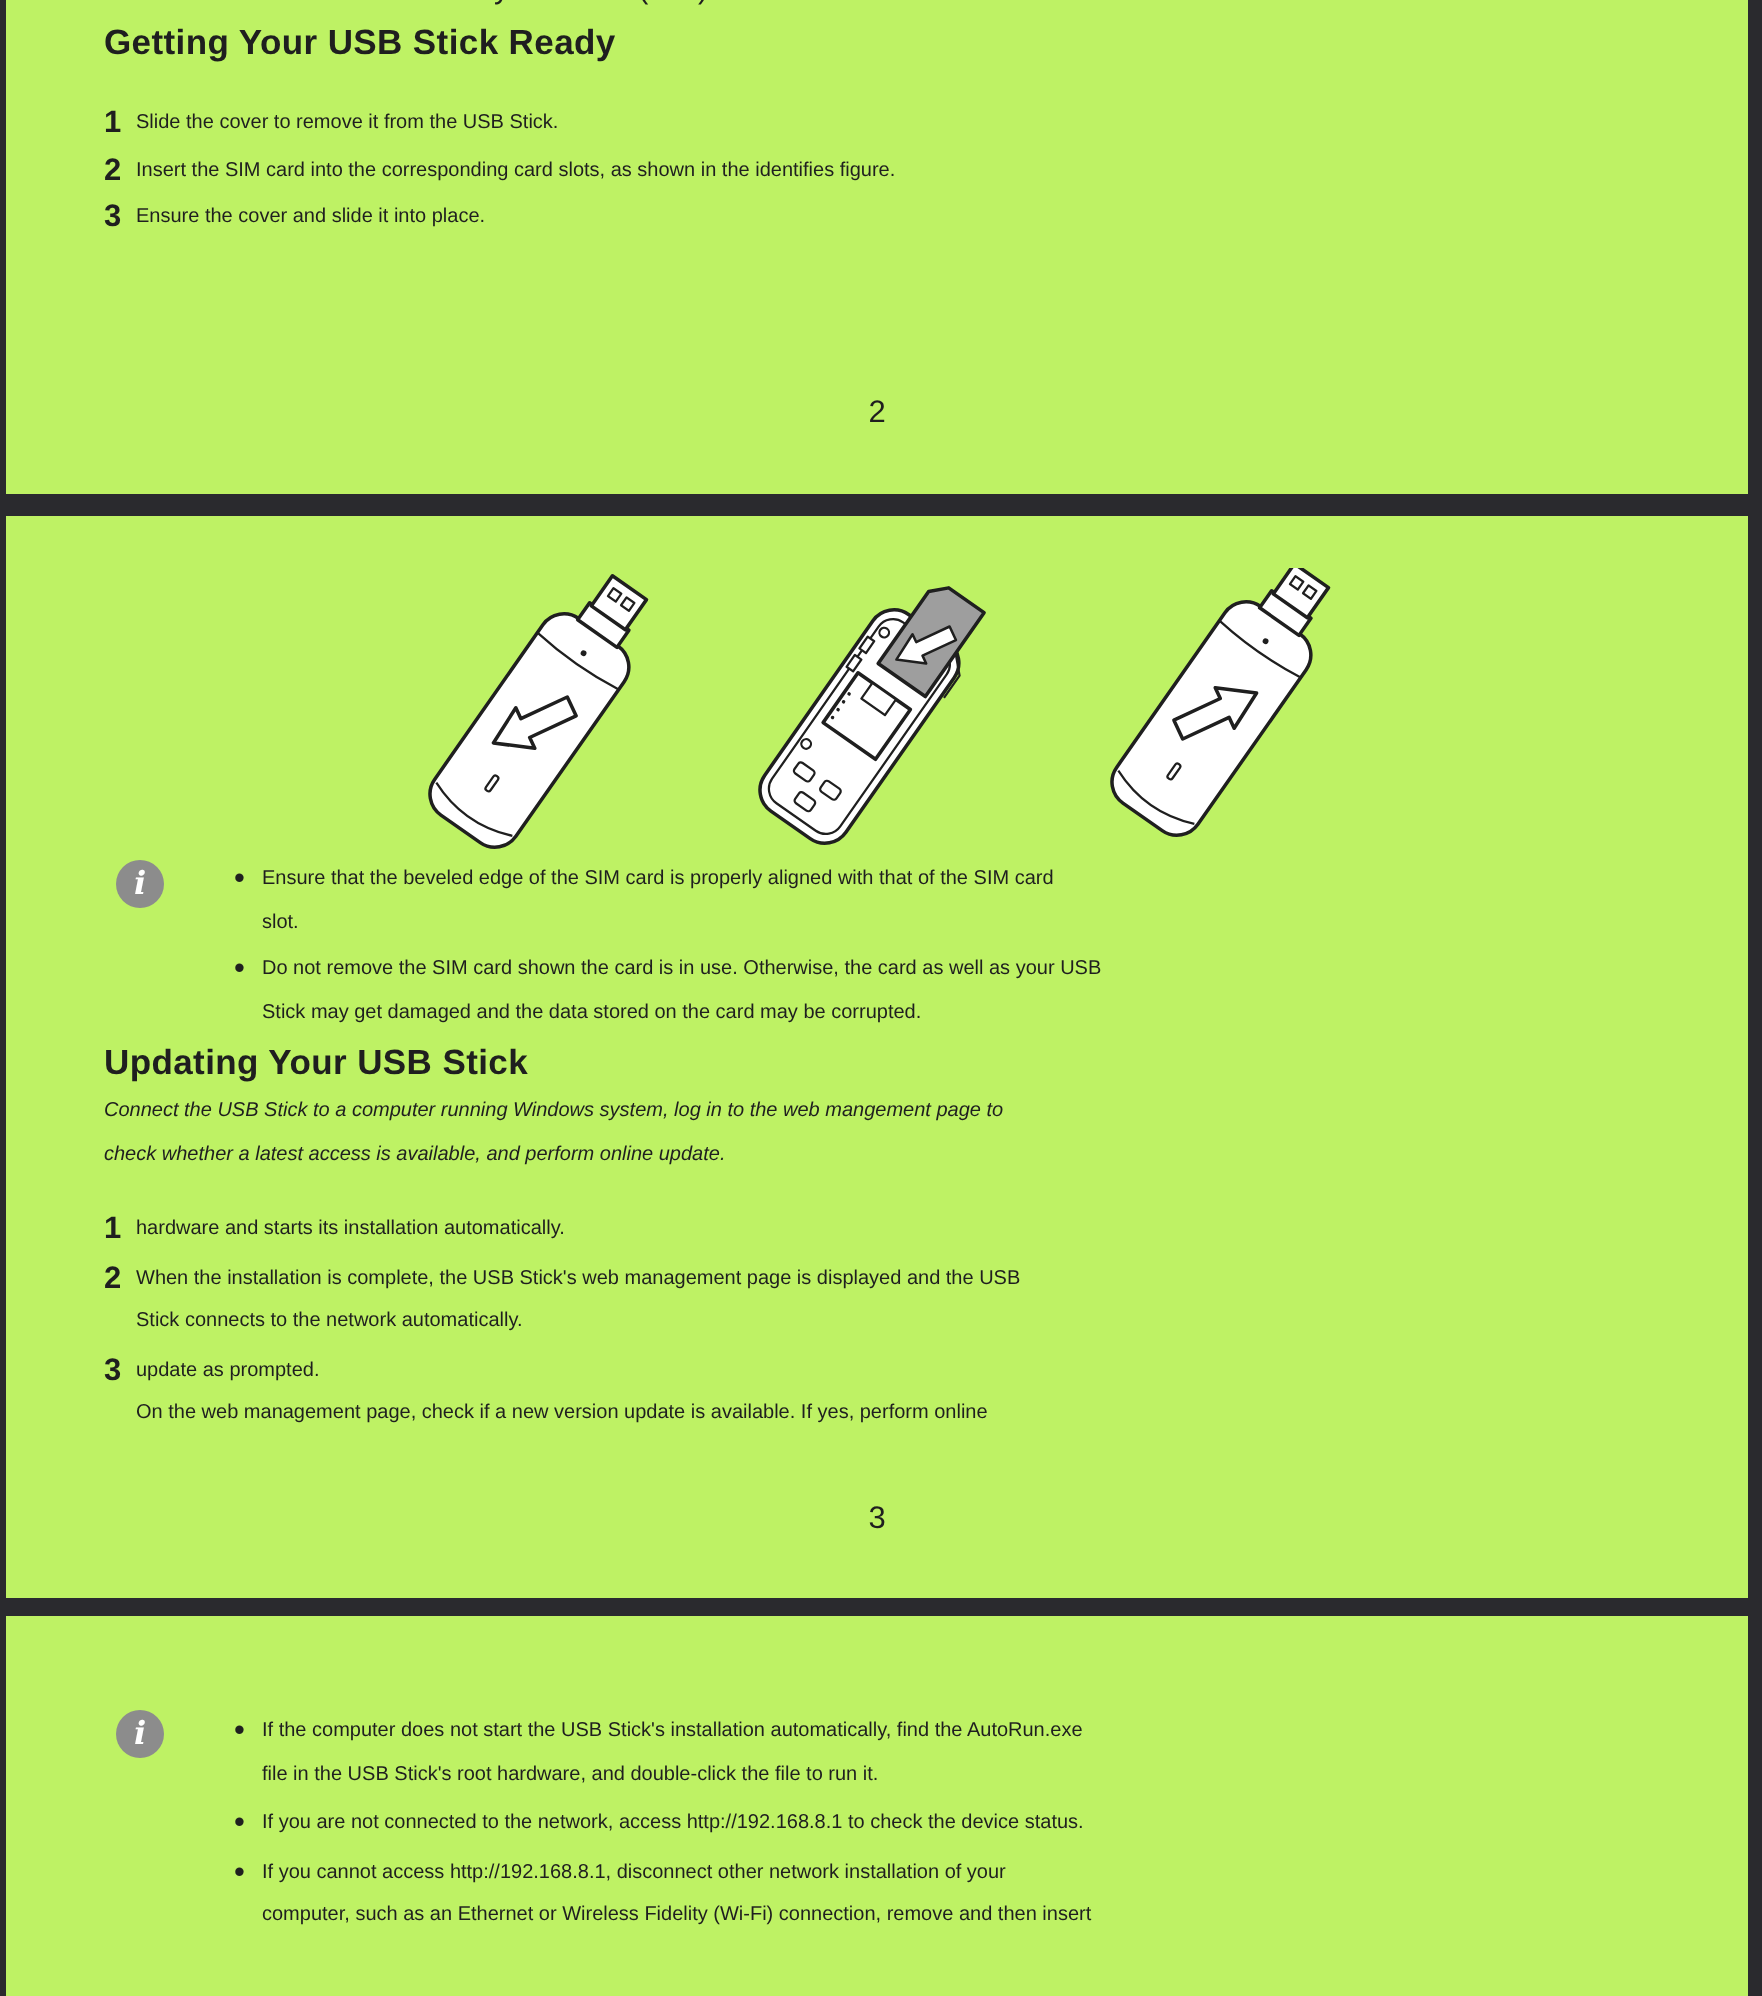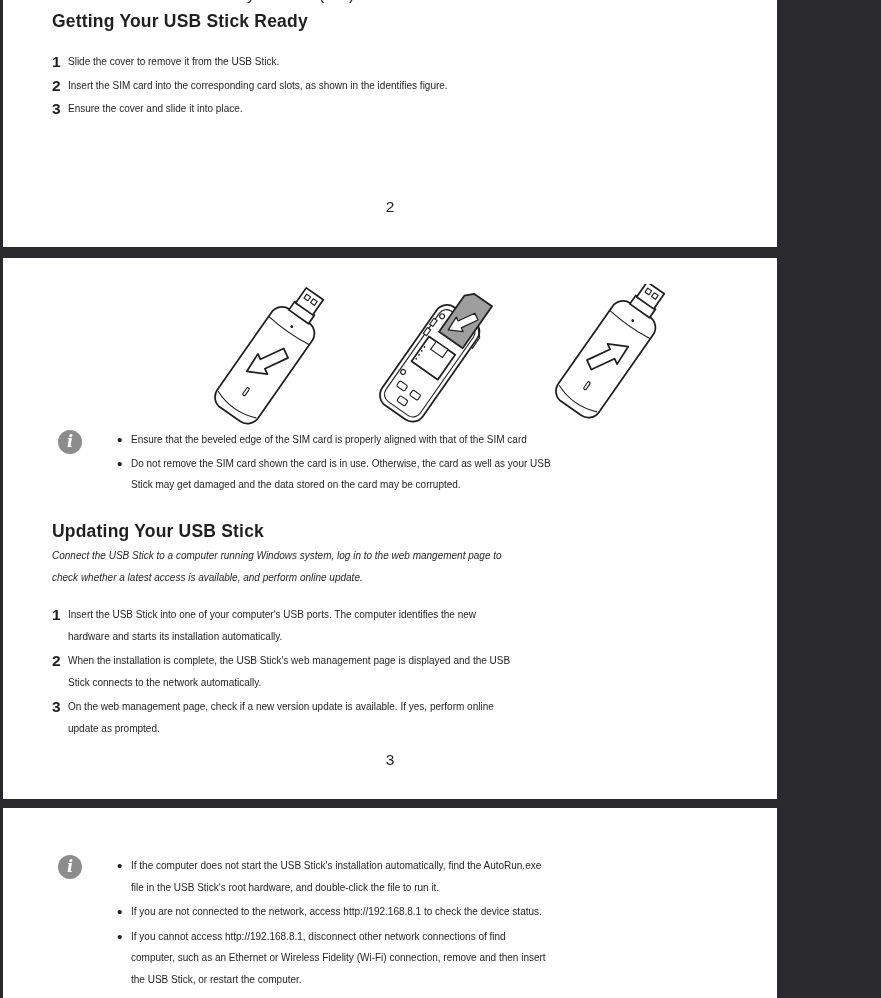--- a/index.html
+++ b/index.html
@@ -7,22 +7,22 @@
   body {
     position:relative;
     background:#2a2a2e;
     font-family:"Liberation Sans", sans-serif;
     color:#1f1f1f;
     overflow:hidden;
   }
   .page {
     position:absolute;
     left:3px;
-    width:774px;
-    background:#ffffff;
+    width:871px;
+    background:#bef264;
     overflow:hidden;
   }
   #page-a { top:0;    height:247px; }
   #page-b { top:258px; height:541px; }
   #page-c { top:808px; height:190px; }
 
   .frag { position:absolute; top:-16px; font-size:15.5px; line-height:21px; }
 
   .doc-heading {
     position:absolute; left:49px;
@@ -151,20 +151,21 @@
     </g>
   </svg>
 
   <div class="note" style="top:171px;">
     <div class="note-icon" style="top:1px;">i</div>
     <div class="note-list">
       <div class="bullet">
         <span class="bullet-dot">•</span>
         <div>
             <div class="ln">Ensure that the beveled edge of the SIM card is properly aligned with that of the SIM card</div>
+            <div class="ln">slot.</div>
           </div>
       </div>
       <div class="bullet">
         <span class="bullet-dot">•</span>
         <div>
             <div class="ln">Do not remove the SIM card shown the card is in use. Otherwise, the card as well as your USB</div>
             <div class="ln">Stick may get damaged and the data stored on the card may be corrupted.</div>
           </div>
       </div>
     </div>
@@ -174,36 +175,35 @@
 
   <div class="intro" style="top:287px;font-style:italic;">
       <div class="ln">Connect the USB Stick to a computer running Windows system, log in to the web mangement page to</div>
       <div class="ln">check whether a latest access is available, and perform online update.</div>
     </div>
 
   <div class="steps steps-b" style="top:346px;">
     <div class="step">
       <span class="step-num">1</span>
       <div>
-          <div class="ln">Insert the USB Stick into one of your computer's USB ports. The computer identifies the new</div>
           <div class="ln">hardware and starts its installation automatically.</div>
         </div>
     </div>
     <div class="step">
       <span class="step-num">2</span>
       <div>
           <div class="ln">When the installation is complete, the USB Stick's web management page is displayed and the USB</div>
           <div class="ln">Stick connects to the network automatically.</div>
         </div>
     </div>
     <div class="step">
       <span class="step-num">3</span>
       <div>
+          <div class="ln">update as prompted.</div>
           <div class="ln">On the web management page, check if a new version update is available. If yes, perform online</div>
-          <div class="ln">update as prompted.</div>
         </div>
     </div>
   </div>
 
   <div class="page-num" style="top:491px;">3</div>
 </div>
 
 <div class="page" id="page-c">
   <div class="note" style="top:47px;">
     <div class="note-icon" style="top:0;">i</div>
@@ -217,20 +217,19 @@
       </div>
       <div class="bullet">
         <span class="bullet-dot">•</span>
         <div>
             <div class="ln">If you are not connected to the network, access http://192.168.8.1 to check the device status.</div>
           </div>
       </div>
       <div class="bullet">
         <span class="bullet-dot">•</span>
         <div>
-            <div class="ln">If you cannot access http://192.168.8.1, disconnect other network connections of find</div>
+            <div class="ln">If you cannot access http://192.168.8.1, disconnect other network installation of your</div>
             <div class="ln">computer, such as an Ethernet or Wireless Fidelity (Wi-Fi) connection, remove and then insert</div>
-            <div class="ln">the USB Stick, or restart the computer.</div>
           </div>
       </div>
     </div>
   </div>
 </div>
 
 </body></html>

